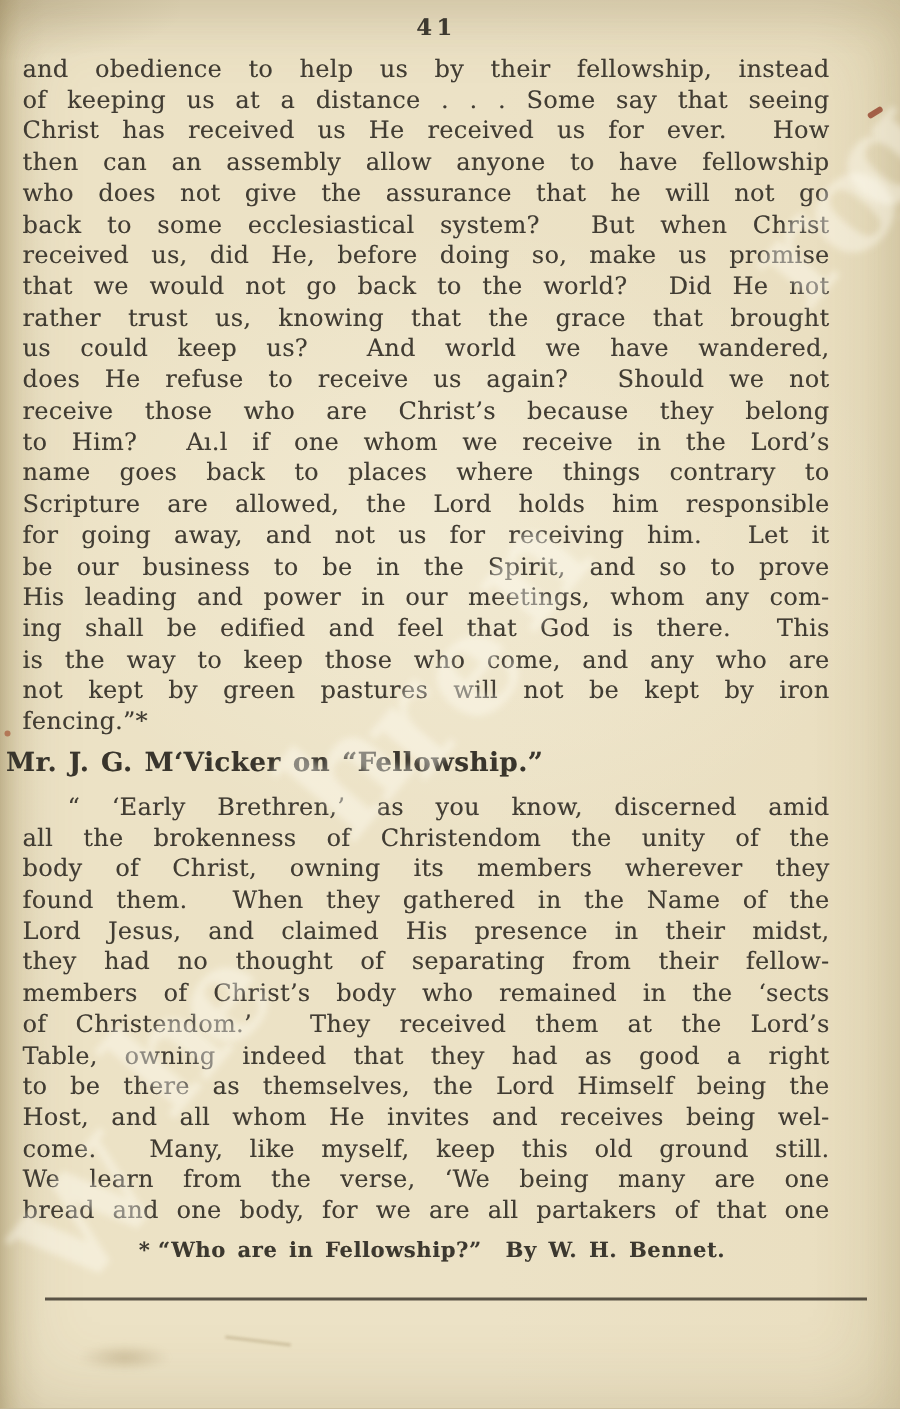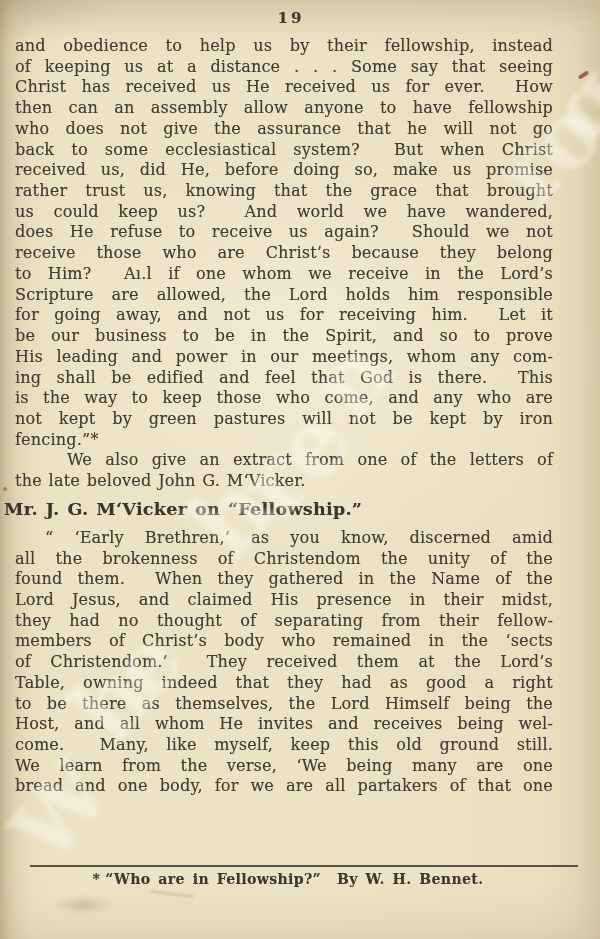--- a/index.html
+++ b/index.html
@@ -30,21 +30,21 @@
   .heading{
     text-align:left;font-weight:bold;font-size:17.5px;line-height:22px;
     margin:6px 0 8px;letter-spacing:.3px;color:#39352c;
     transform:translateX(-11px);
   }
   .fnrule{
     position:absolute;top:865px;left:30px;width:548px;height:0;
     border-top:2px solid rgba(64,58,47,.85);
   }
   .footnote{
-    position:absolute;top:871px;left:33px;width:510px;text-align:center;
+    position:absolute;top:826px;left:33px;width:510px;text-align:center;
     font-size:14px;font-weight:600;letter-spacing:.4px;word-spacing:2.5px;color:#3c382f;
     text-shadow:.2px .2px .3px rgba(61,57,48,.4);
   }
   .footnote .fn-by{margin-left:16px;}
   .footnote .fn-marker{margin-right:5px;}
   .watermarks{position:absolute;inset:0;z-index:5;pointer-events:none;}
   .wm{
     position:absolute;display:block;
     font-family:"DejaVu Serif",serif;font-weight:bold;
     color:rgba(255,253,244,.42);filter:blur(2px);
@@ -72,53 +72,52 @@
     background:radial-gradient(ellipse at 0% 0%,rgba(110,90,50,.18),rgba(110,90,50,0) 75%);
   }
 </style>
 </head>
 <body>
 
 <div class="page">
 
   <div class="corner-shade"></div>
 
-  <div class="pageno">19</div>
+  <div class="pageno">41</div>
 
   <div class="content">
     <div class="para">
         <div class="line">and obedience to help us by their fellowship, instead</div>
         <div class="line">of keeping us at a distance . . . Some say that seeing</div>
         <div class="line">Christ has received us He received us for ever.  How</div>
         <div class="line">then can an assembly allow anyone to have fellowship</div>
         <div class="line">who does not give the assurance that he will not go</div>
         <div class="line">back to some ecclesiastical system?  But when Christ</div>
         <div class="line">received us, did He, before doing so, make us promise</div>
+        <div class="line">that we would not go back to the world?  Did He not</div>
         <div class="line">rather trust us, knowing that the grace that brought</div>
         <div class="line">us could keep us?  And world we have wandered,</div>
         <div class="line">does He refuse to receive us again?  Should we not</div>
         <div class="line">receive those who are Christ’s because they belong</div>
         <div class="line">to Him?  Aı.l if one whom we receive in the Lord’s</div>
+        <div class="line">name goes back to places where things contrary to</div>
         <div class="line">Scripture are allowed, the Lord holds him responsible</div>
         <div class="line">for going away, and not us for receiving him.  Let it</div>
         <div class="line">be our business to be in the Spirit, and so to prove</div>
         <div class="line">His leading and power in our meetings, whom any com-</div>
         <div class="line">ing shall be edified and feel that God is there.  This</div>
         <div class="line">is the way to keep those who come, and any who are</div>
         <div class="line">not kept by green pastures will not be kept by iron</div>
         <div class="line last">fencing.”*</div>
       </div>
-    <div class="para">
-        <div class="line" style="text-indent: 52px;">We also give an extract from one of the letters of</div>
-        <div class="line last">the late beloved John G. M‘Vicker.</div>
-      </div>
     <div class="heading">Mr. J. G. M‘Vicker on “Fellowship.”</div>
     <div class="para">
         <div class="line" style="text-indent: 30px;">“ ‘Early Brethren,’ as you know, discerned amid</div>
         <div class="line">all the brokenness of Christendom the unity of the</div>
+        <div class="line">body of Christ, owning its members wherever they</div>
         <div class="line">found them.  When they gathered in the Name of the</div>
         <div class="line">Lord Jesus, and claimed His presence in their midst,</div>
         <div class="line">they had no thought of separating from their fellow-</div>
         <div class="line">members of Christ’s body who remained in the ‘sects</div>
         <div class="line">of Christendom.’  They received them at the Lord’s</div>
         <div class="line">Table, owning indeed that they had as good a right</div>
         <div class="line">to be there as themselves, the Lord Himself being the</div>
         <div class="line">Host, and all whom He invites and receives being wel-</div>
         <div class="line">come.  Many, like myself, keep this old ground still.</div>
         <div class="line">We learn from the verse, ‘We being many are one</div>

